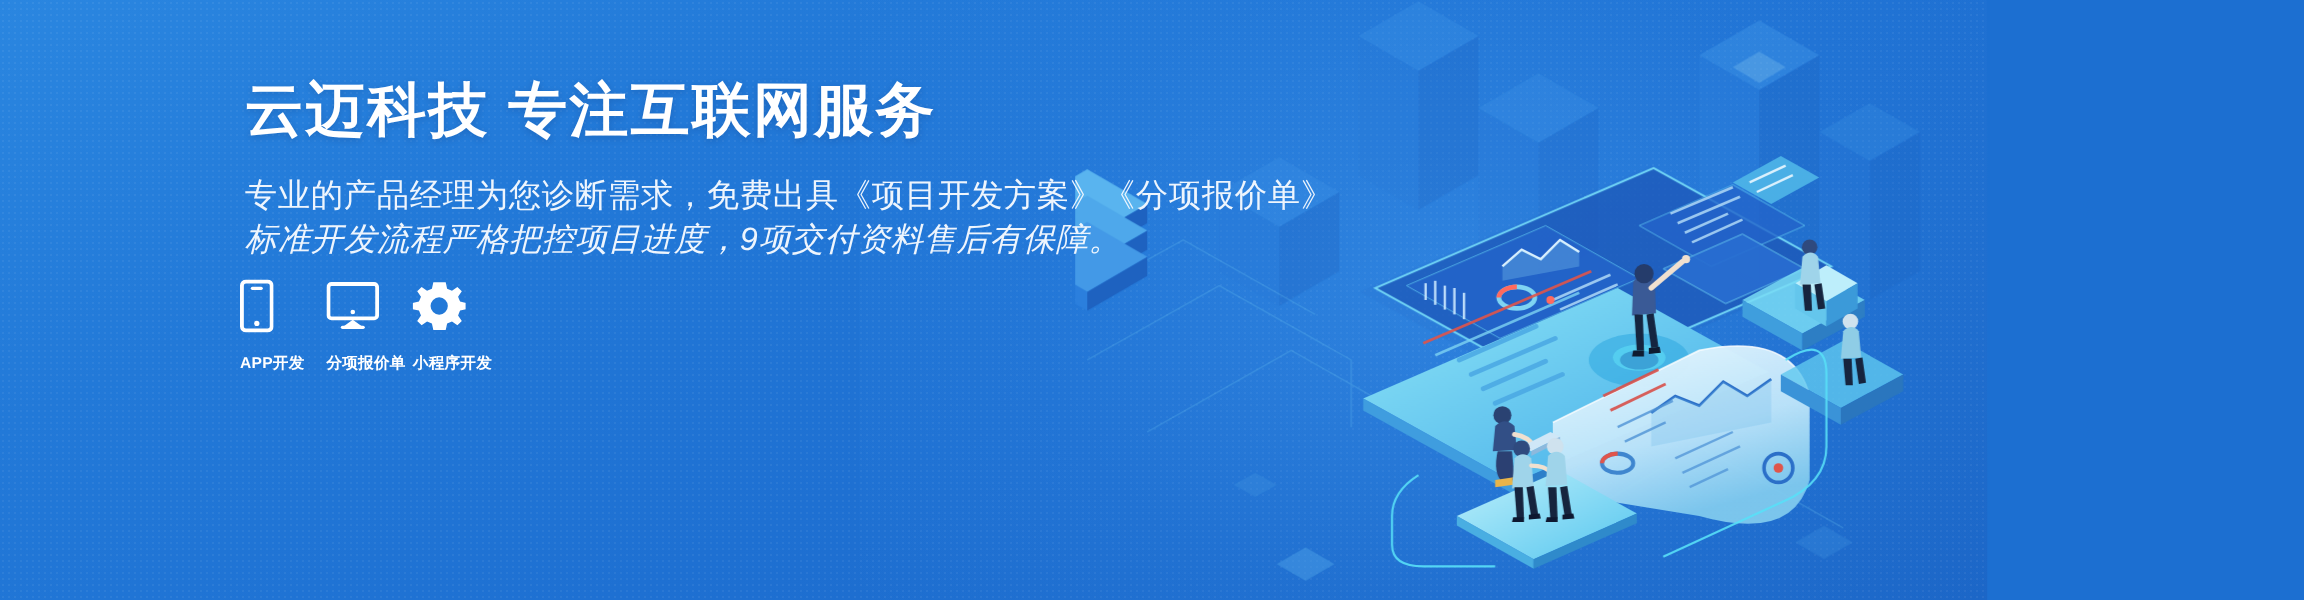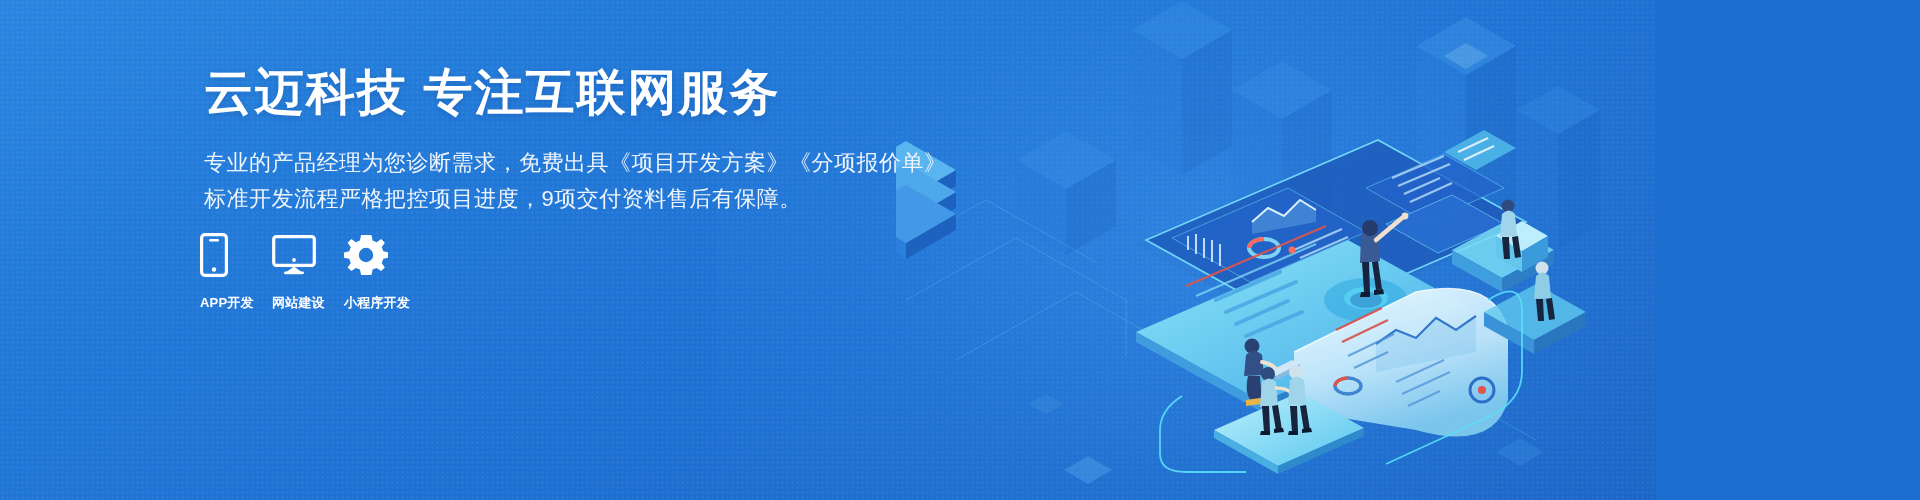--- a/index.html
+++ b/index.html
@@ -45,27 +45,27 @@
     font-size: 49px;
     font-weight: bold;
     letter-spacing: 2px;
     line-height: 1.18;
     margin: 0 0 24px 0;
     text-shadow: 0 2px 6px rgba(0,30,80,0.18);
     white-space: nowrap;
   }
   .subline {
     color: #eef5fd;
-    font-size: 22px;
+    font-size: 27px;
     line-height: 34px;
     letter-spacing: 0.5px;
     margin: 0;
     white-space: nowrap;
   }
-  .sub2 { margin-top: 2px; }
+  .sub2 { margin-top: 2px; font-style: italic; }
 
   
   .services {
     position: absolute;
     left: 200px;
     top: 232px;
     display: flex;
     align-items: flex-start;
   }
   .service {
@@ -398,21 +398,21 @@
 
     <div class="service">
       <span class="glyph">
         <svg width="44" height="40" viewBox="0 0 44 40">
           <rect x="1.7" y="1.7" width="40.6" height="28.6" rx="2.6" fill="none" stroke="#ffffff" stroke-width="3.2"></rect>
           <circle cx="22" cy="25" r="1.9" fill="#ffffff"></circle>
           <path d="M13 38 L22 31.5 L31 38 Z" fill="#ffffff"></path>
           <rect x="12" y="36.4" width="20" height="2.8" rx="1.4" fill="#ffffff"></rect>
         </svg>
       </span>
-      <span class="label">网站建设</span>
+      <span class="label">分项报价单</span>
     </div>
 
     <div class="service">
       <span class="glyph">
         <svg width="44" height="44" viewBox="0 0 44 44">
           <path d="M22 0.5 L27.6 0.5 L28.9 6.4 L33.3 8.2 L38.2 4.8 L42.2 8.8 L38.8 13.7 L40.6 18.1 L46.5 19.4 L46.5 25 L40.6 26.3 L38.8 30.7 L42.2 35.6 L38.2 39.6 L33.3 36.2 L28.9 38 L27.6 43.9 L22 43.9 L16.4 43.9 L15.1 38 L10.7 36.2 L5.8 39.6 L1.8 35.6 L5.2 30.7 L3.4 26.3 L-2.5 25 L-2.5 19.4 L3.4 18.1 L5.2 13.7 L1.8 8.8 L5.8 4.8 L10.7 8.2 L15.1 6.4 L16.4 0.5 Z" fill="#ffffff" transform="scale(0.92) translate(2.2,1.8)"></path>
           <circle cx="22" cy="22" r="7.2" fill="#2279d8"></circle>
         </svg>
       </span>
       <span class="label">小程序开发</span>

